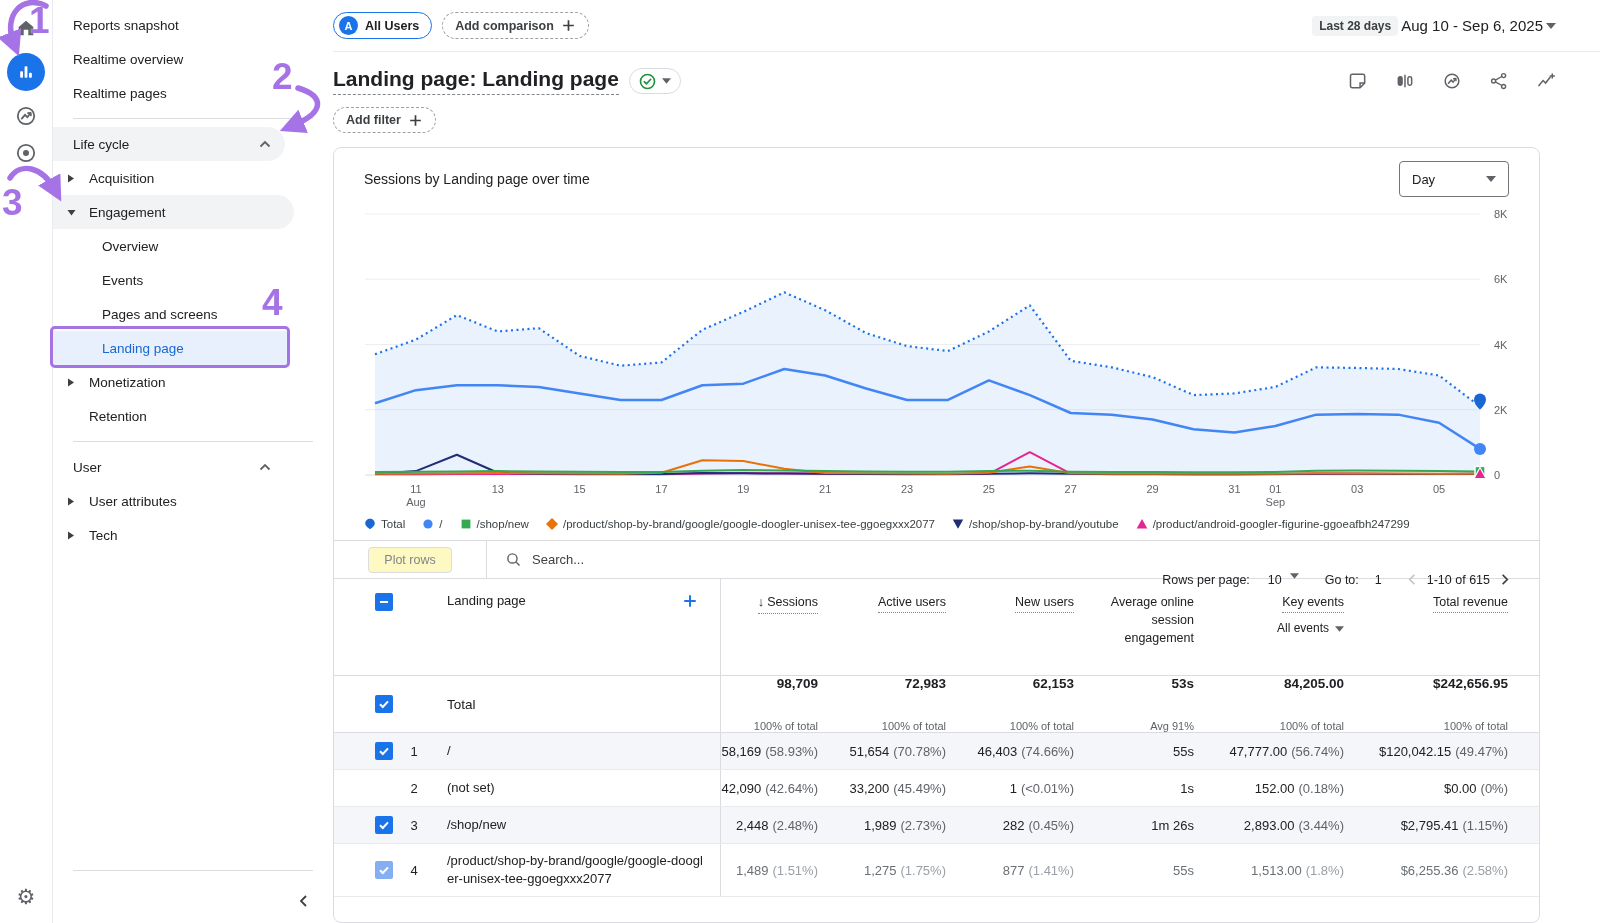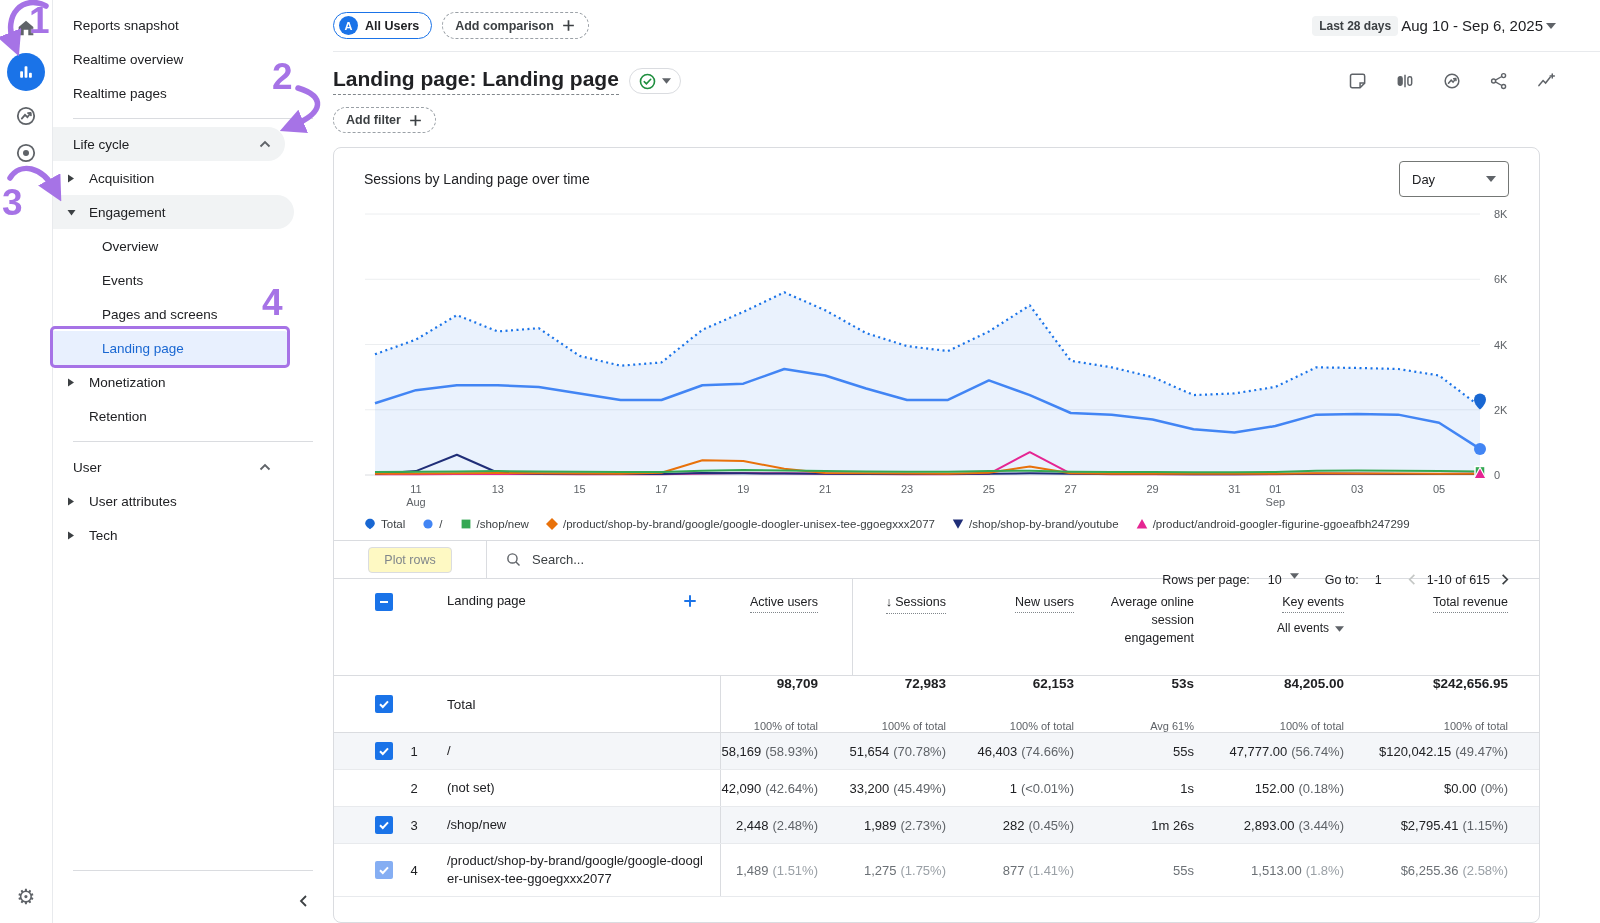--- a/index.html
+++ b/index.html
@@ -474,25 +474,25 @@
                 </div>
               </div>
               <div class="hspan">
                 <span>Landing page</span>
                 <span class="plus">
                   <svg width="16" height="16" viewBox="0 0 14 14">
                     <path d="M7 2 V12 M2 7 H12" stroke="#1a73e8" stroke-width="1.7"></path>
                   </svg>
                 </span>
               </div>
+              <div class="hcell m0">
+                <span class="hlabel"><span class="sorticon">↓</span>Sessions</span>
+              </div>
               <div class="hcell">
                 <span class="hlabel">Active users</span>
-              </div>
-              <div class="hcell m0">
-                <span class="hlabel"><span class="sorticon">↓</span>Sessions</span>
               </div>
               <div class="hcell">
                 <span class="hlabel">New users</span>
               </div>
               <div class="hcell">
                 <span class="hlabel nounder">Average online session engagement</span>
               </div>
               <div class="hcell">
                 <span class="hlabel">Key events</span>
                 <span class="hsub">
@@ -522,21 +522,21 @@
               <div class="tcell">
                 <div class="main">72,983</div>
                 <div class="sub">100% of total</div>
               </div>
               <div class="tcell">
                 <div class="main">62,153</div>
                 <div class="sub">100% of total</div>
               </div>
               <div class="tcell">
                 <div class="main">53s</div>
-                <div class="sub">Avg 61%</div>
+                <div class="sub">Avg 91%</div>
               </div>
               <div class="tcell">
                 <div class="main">84,205.00</div>
                 <div class="sub">100% of total</div>
               </div>
               <div class="tcell">
                 <div class="main">$242,656.95</div>
                 <div class="sub">100% of total</div>
               </div>
             </div>

